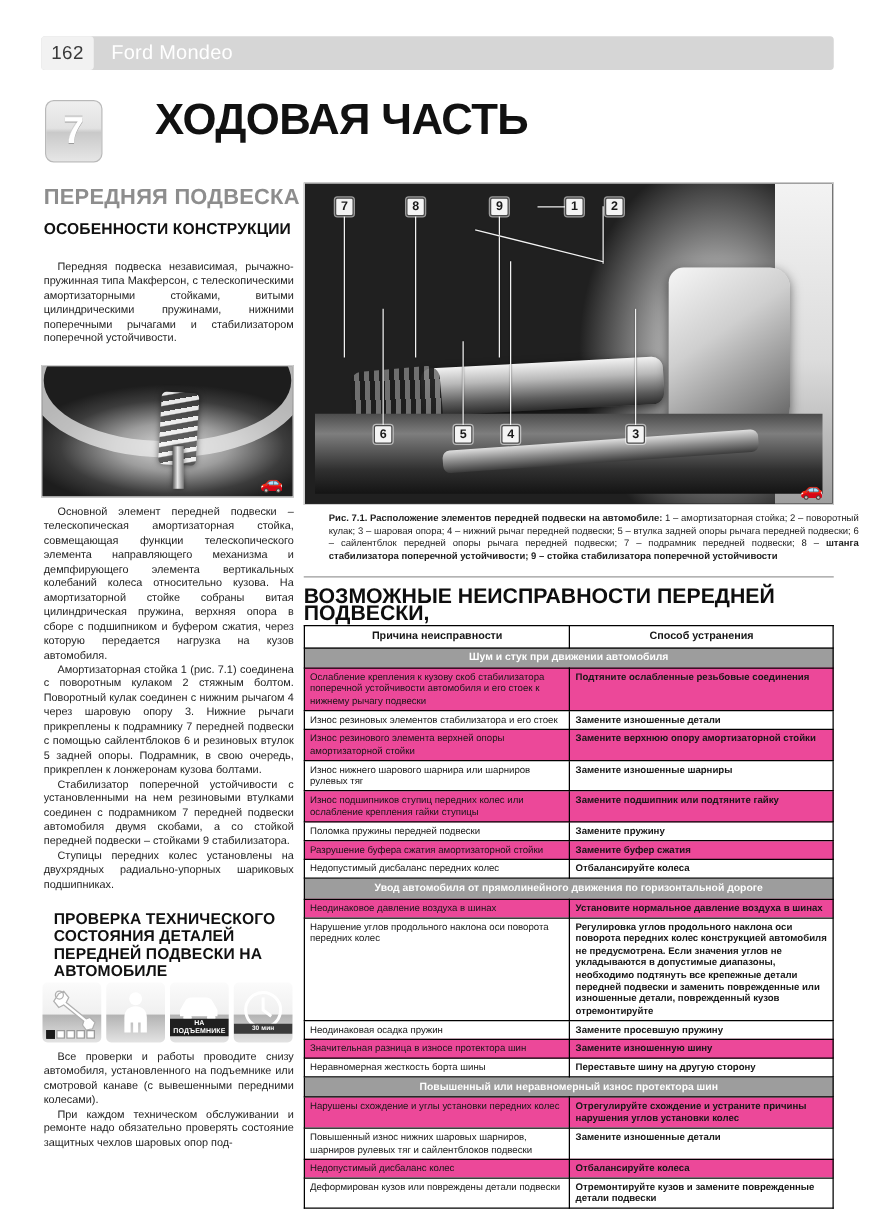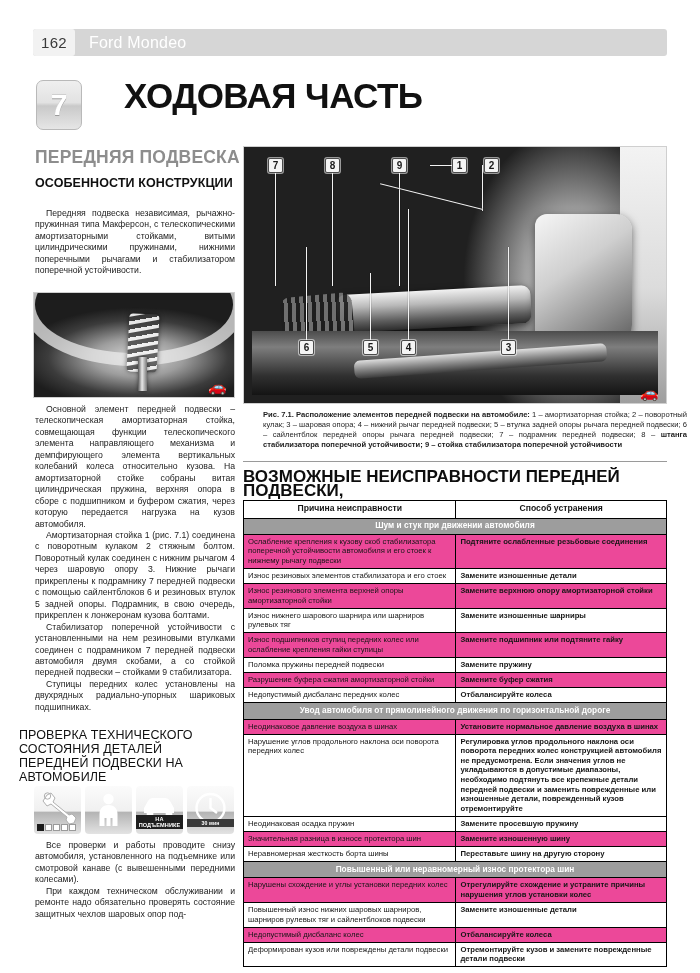--- a/index.html
+++ b/index.html
@@ -56,23 +56,23 @@
     position: absolute; left: 35px; top: 147px;
     font-size: 17.5px; font-weight: bold; color: #8d8d8d;
     letter-spacing: .2px;
   }
   .sec-h2 {
     position: absolute; left: 35px; top: 176px;
     font-size: 12.5px; font-weight: bold; color: #101010;
     letter-spacing: .1px;
   }
   .sec-h3 {
-    position: absolute; left: 19px; top: 728px;
+    position: absolute; left: 43px; top: 728px;
     width: 200px;
-    font-size: 12.5px; font-weight: normal; color: #101010;
+    font-size: 12.5px; font-weight: bold; color: #101010;
     line-height: 14px; letter-spacing: .1px;
   }
 
   
   .col-left { position: absolute; left: 35px; width: 200px; }
   .bodytext {
     font-size: 8.7px; line-height: 11.45px;
     text-align: justify; color: #222;
   }
   .bodytext p { text-indent: 11px; margin: 0; }

